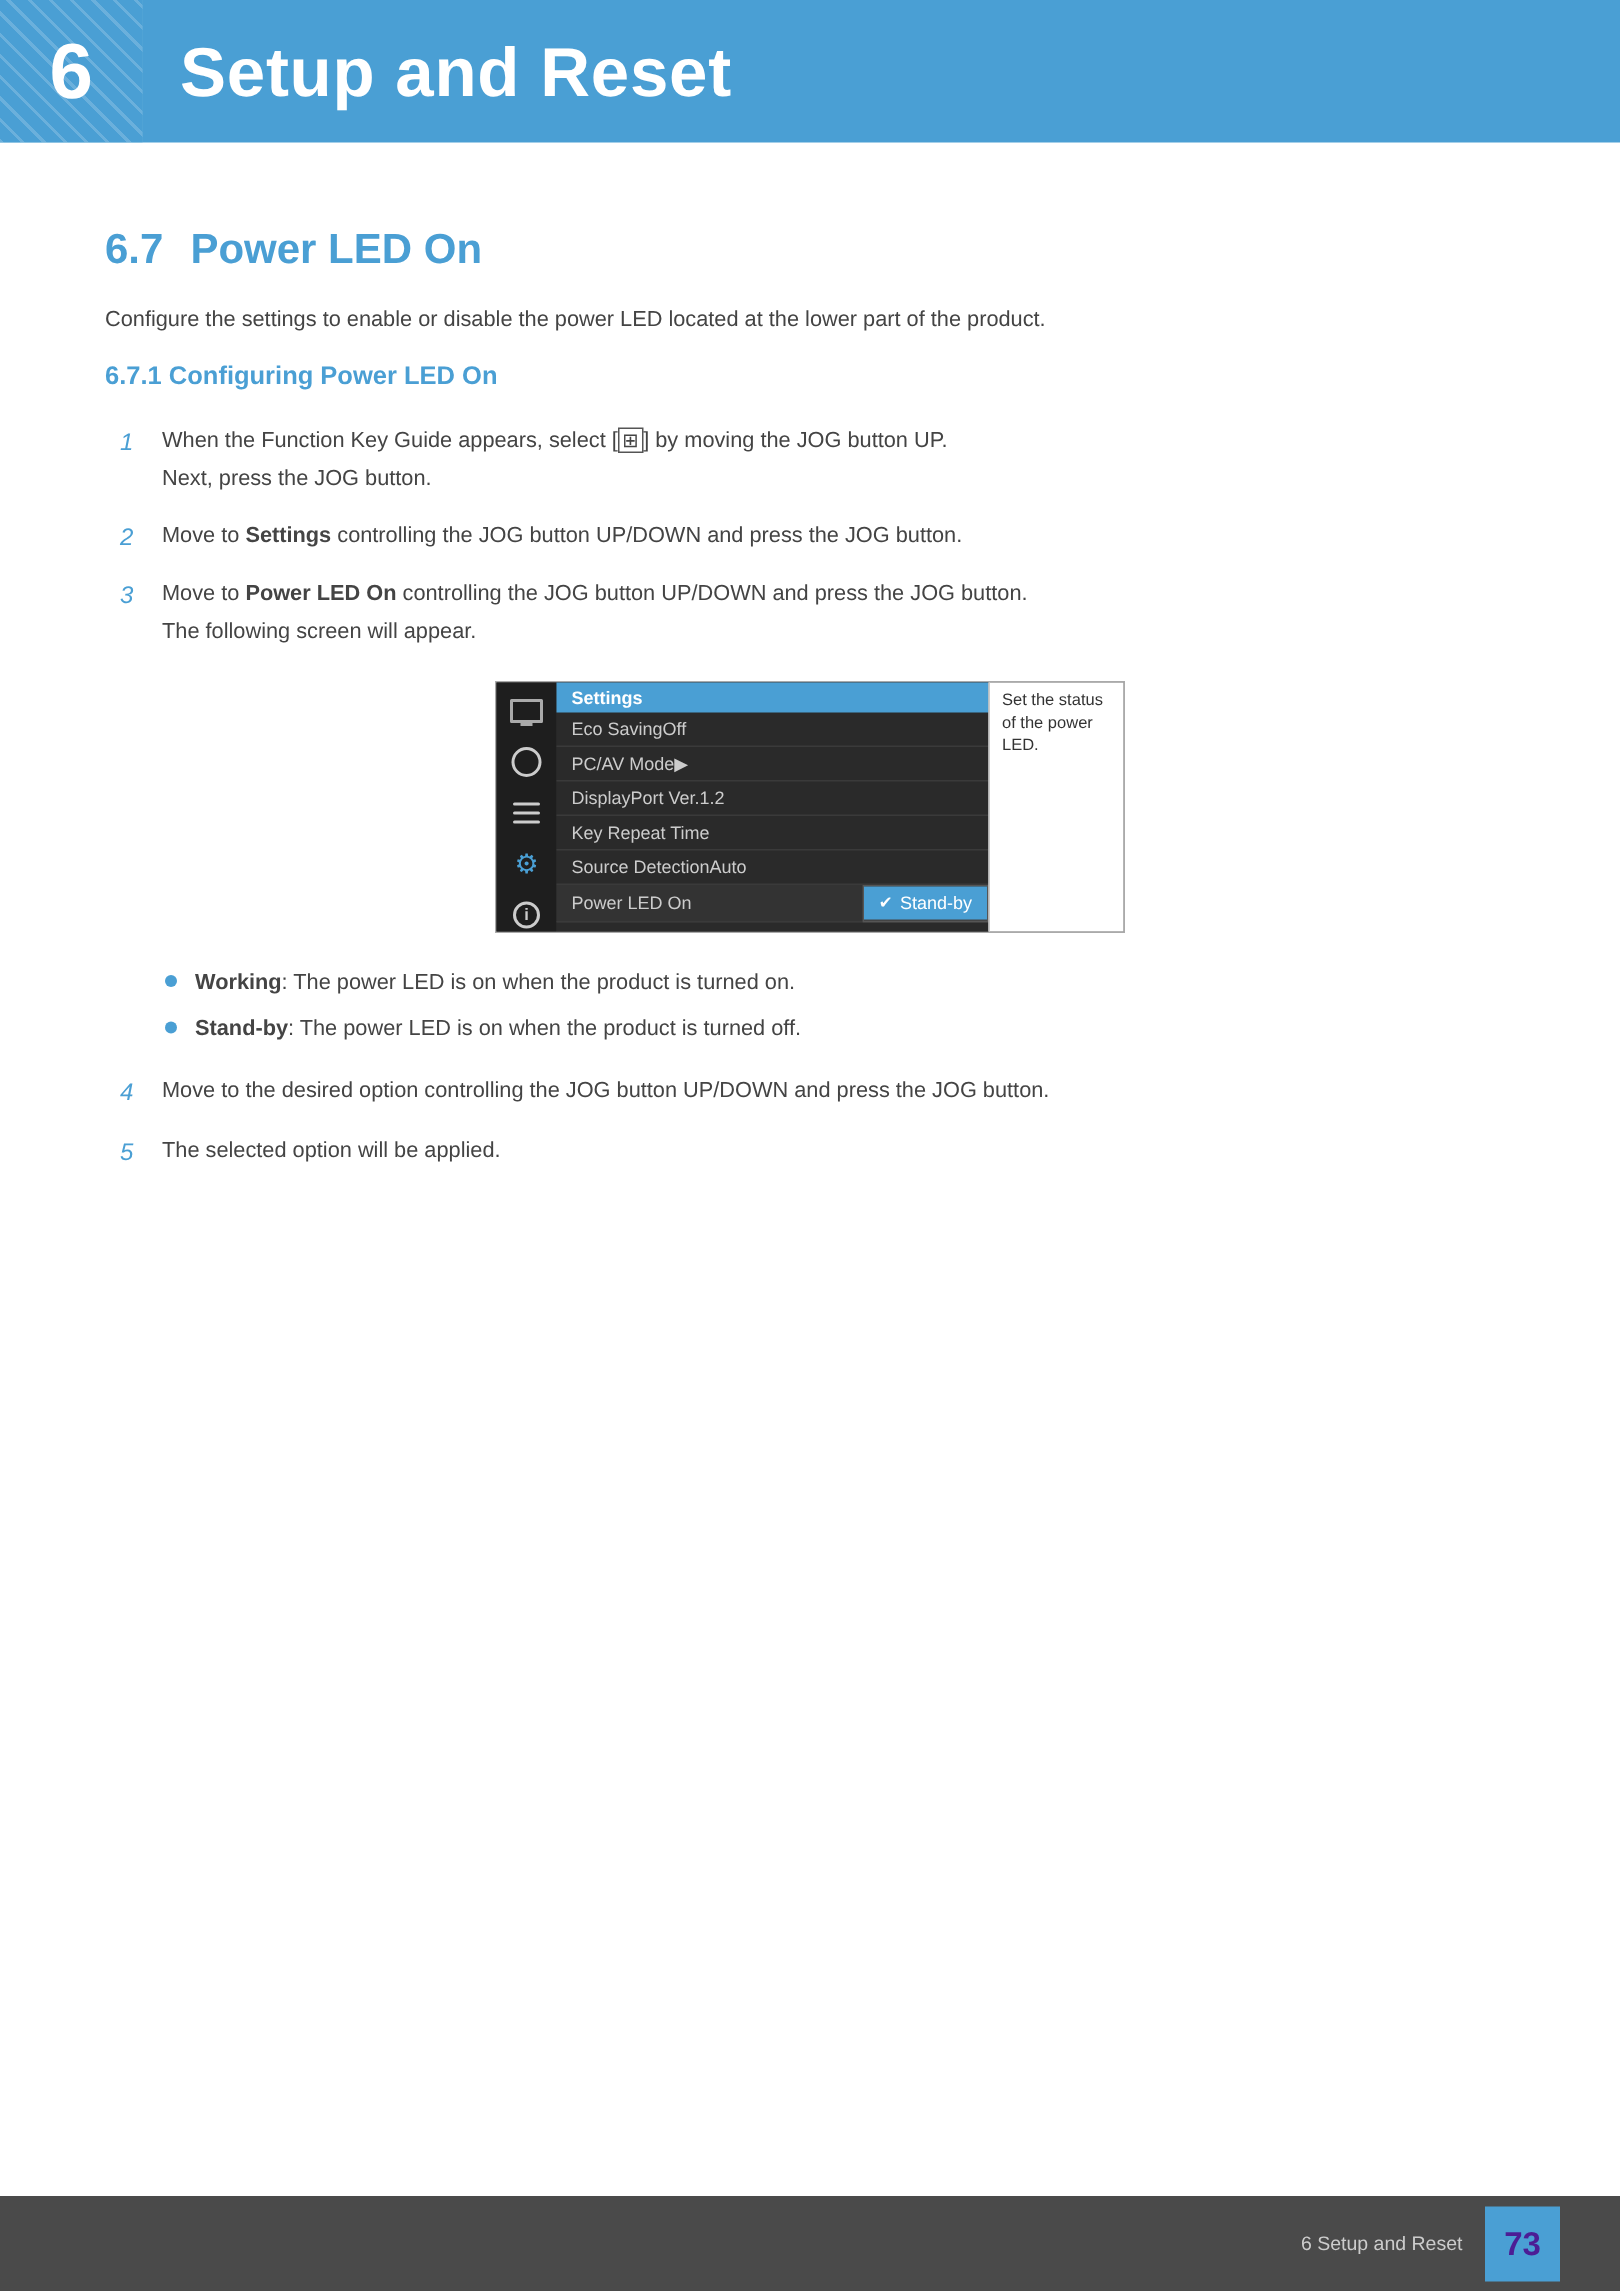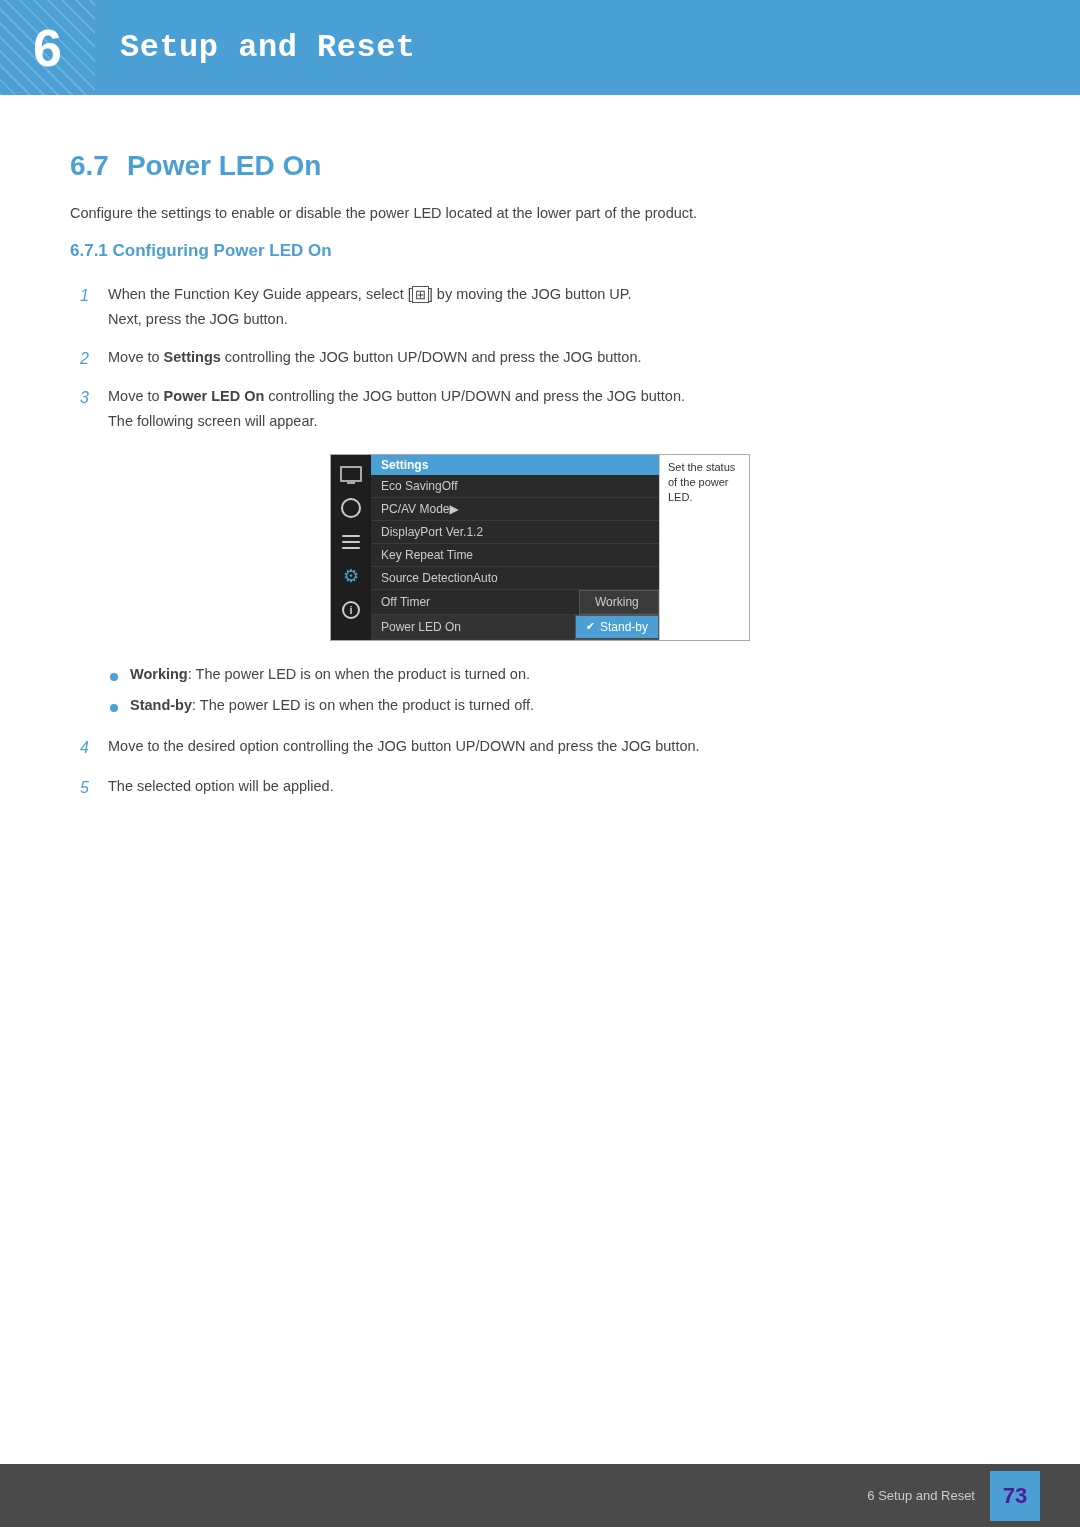--- a/index.html
+++ b/index.html
@@ -53,26 +53,25 @@
     }
 
     .chapter-number {
       font-size: 52px;
       font-weight: bold;
       color: #ffffff;
       line-height: 1;
     }
 
     .chapter-title {
-      font-size: 32px;
+      font-size: 46px;
       font-weight: bold;
       color: #ffffff;
       margin-left: 25px;
       letter-spacing: 0.5px;
-      font-family: Liberation Mono, monospace;
     }
 
     
     .content {
       padding: 45px 70px 80px 70px;
     }
 
     
     .section-title {
       font-size: 28px;
@@ -289,21 +288,21 @@
     }
 
     
     .bullet-list {
       list-style: none;
       margin: 8px 0 18px 40px;
     }
 
     .bullet-list li {
       display: flex;
-      align-items: center;
+      align-items: flex-start;
       margin-bottom: 8px;
       font-size: 14.5px;
       color: #444;
       line-height: 1.6;
     }
 
     .bullet-dot {
       width: 8px;
       height: 8px;
       border-radius: 50%;
@@ -434,32 +433,20 @@
       </div>
       <div class="menu-row">
         <span class="menu-row-label">Key Repeat Time</span>
         <span class="menu-row-value"></span>
       </div>
       <div class="menu-row">
         <span class="menu-row-label">Source Detection</span>
         <span class="menu-row-value">Auto</span>
       </div>
 
-      <div style="display:flex;align-items:stretch;">
-        <div class="menu-row" style="flex:1;">
-          <span class="menu-row-label">Off Timer</span>
-          <span class="menu-row-value"></span>
-        </div>
-        <div class="submenu" style="min-width:80px;">
-          <div class="submenu-row">
-            <span class="check"></span>
-            <span>Working</span>
-          </div>
-        </div>
-      </div>
 
       <div style="display:flex;align-items:stretch;">
         <div class="menu-row" style="flex:1;background:#333;">
           <span class="menu-row-label">Power LED On</span>
           <span class="menu-row-value"></span>
         </div>
         <div style="min-width:80px;background:#3a3a3a;border:1px solid #555;">
           <div class="submenu-row active">
             <span class="check">✔ </span>
             <span>Stand-by</span>

